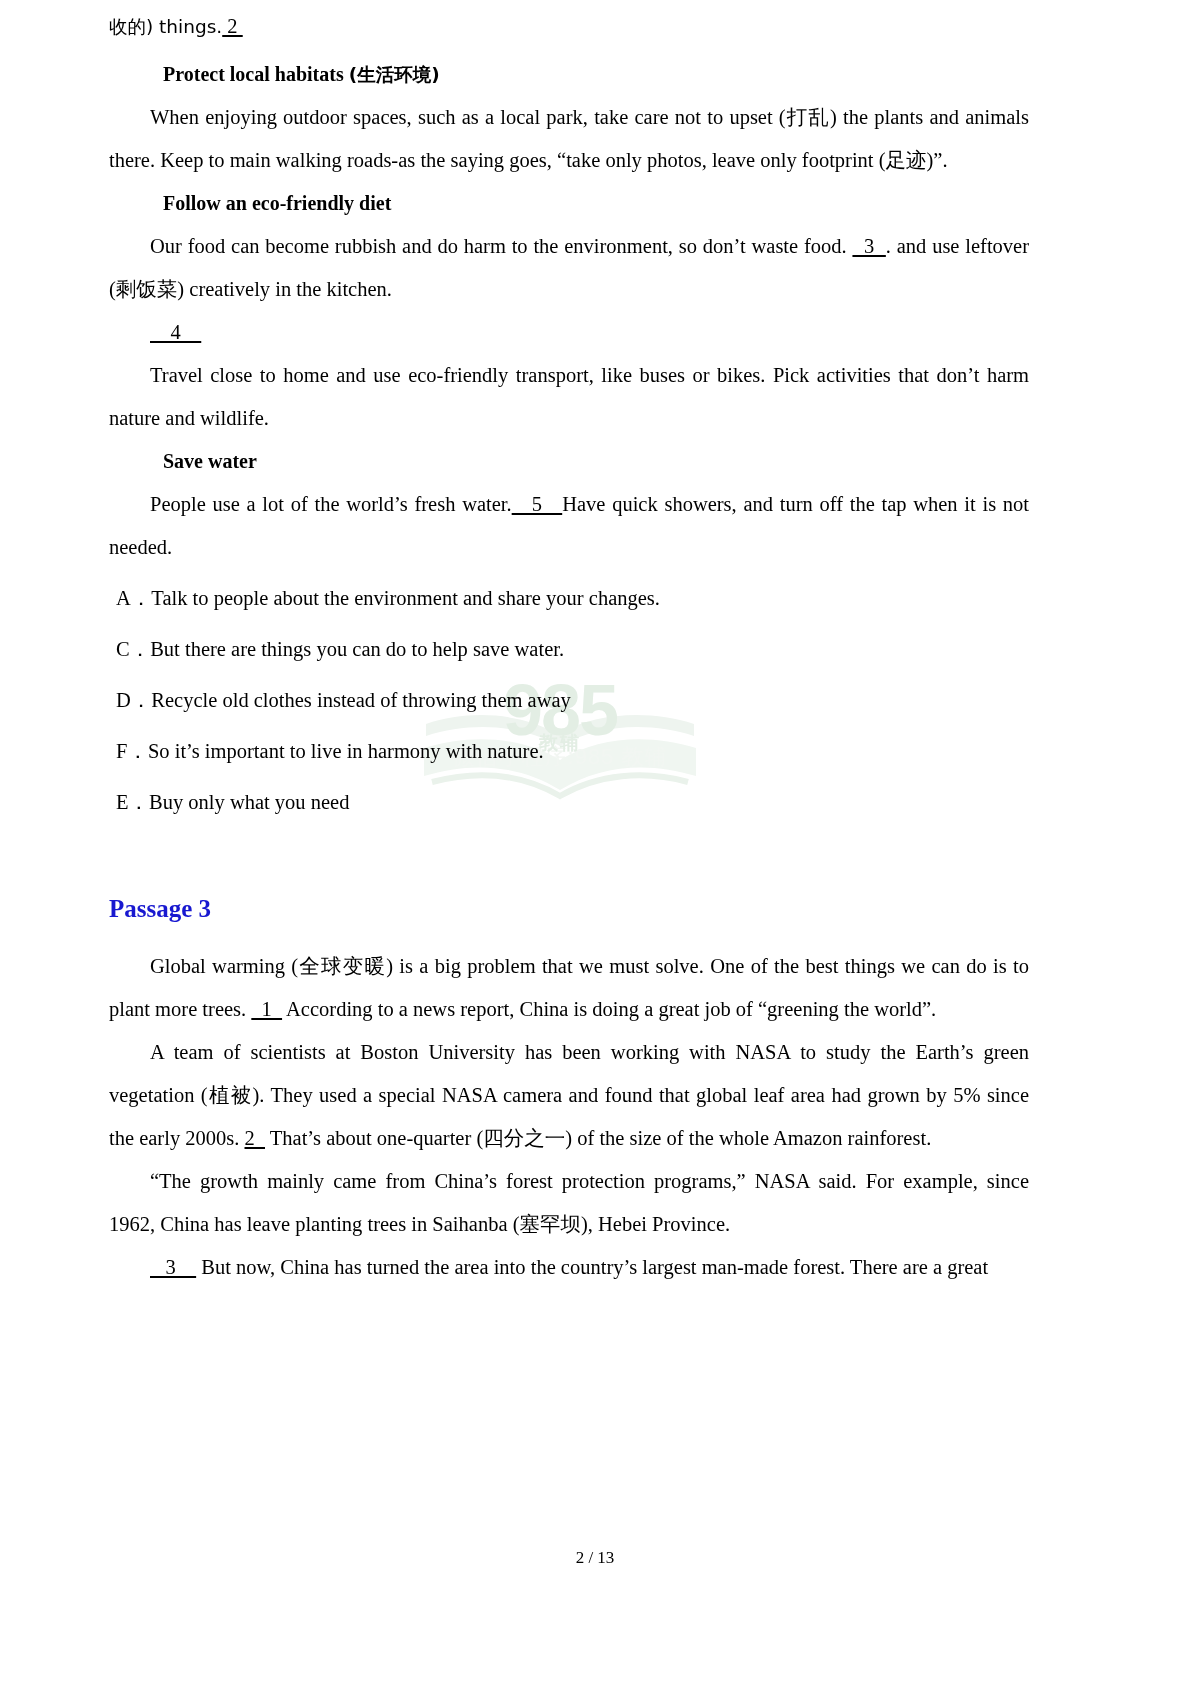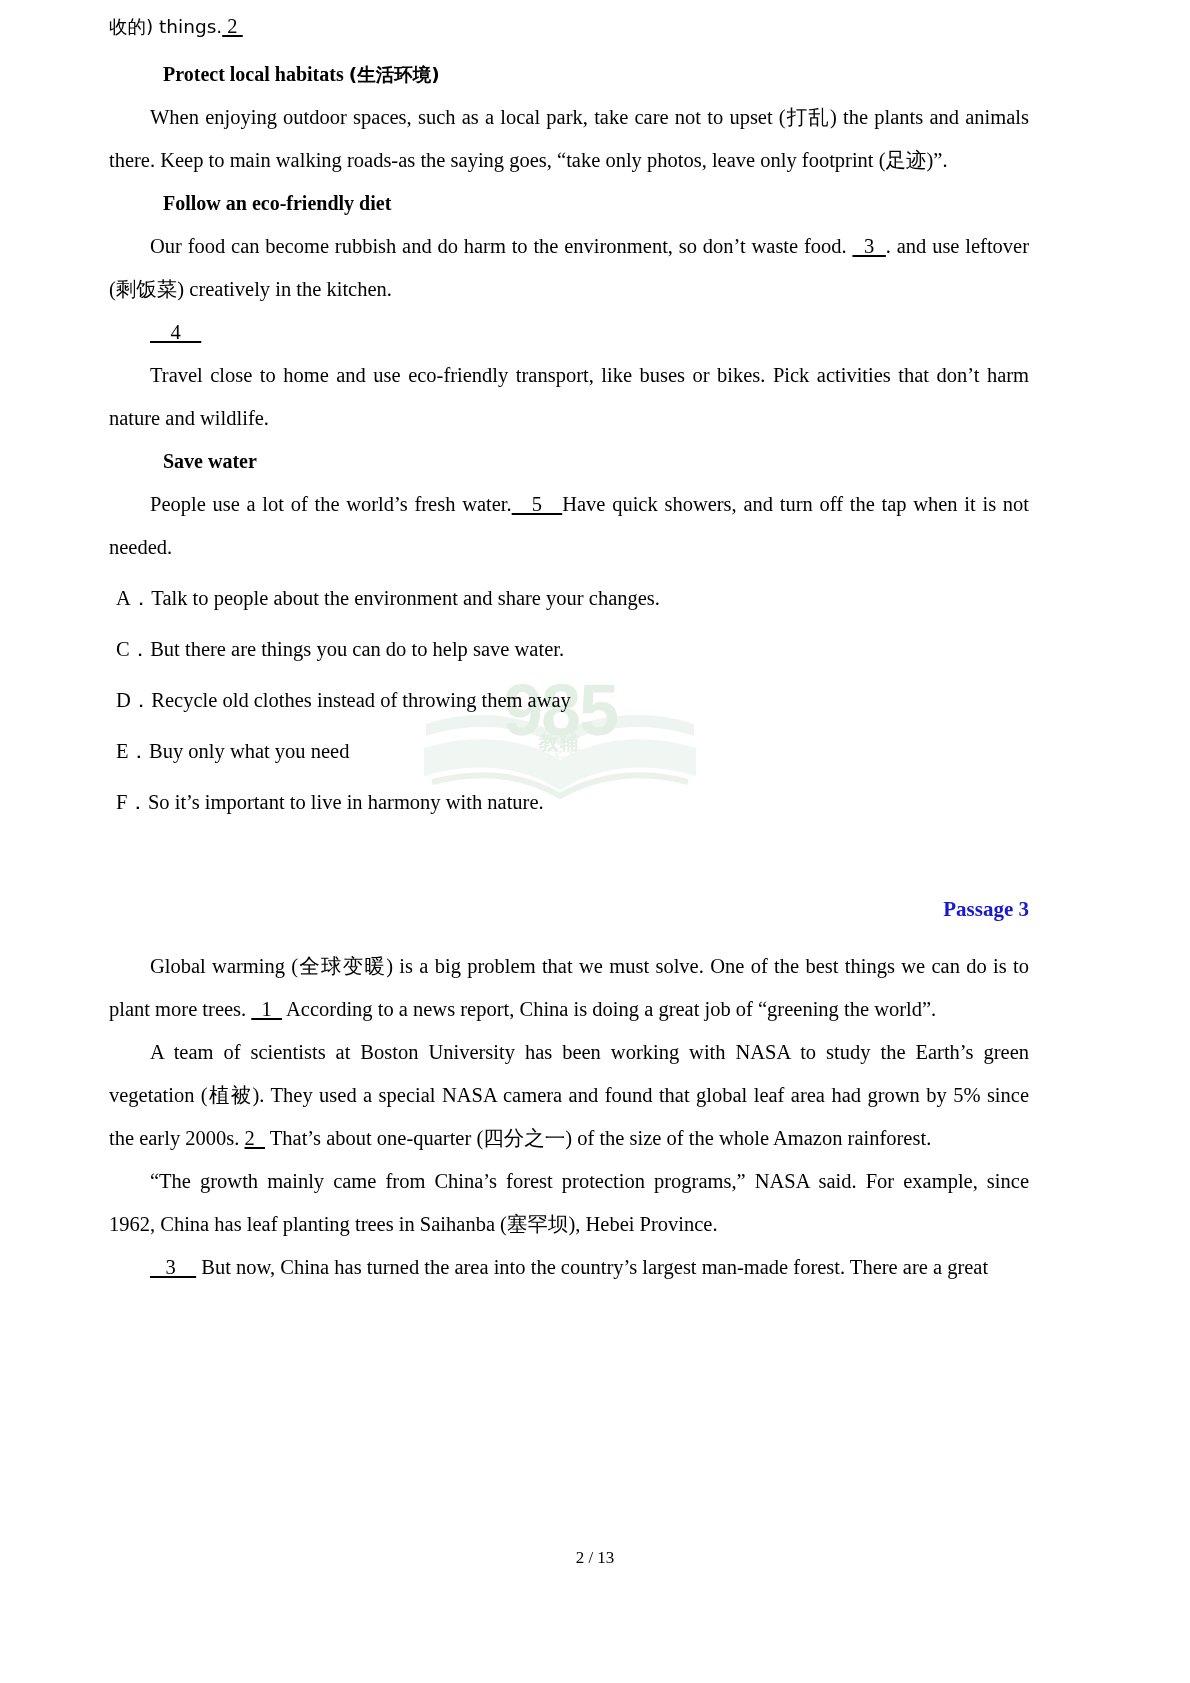--- a/index.html
+++ b/index.html
@@ -103,24 +103,24 @@
   }
   p.opt {
     margin: 7px;
     font-size: 20.5px;
     line-height: 44px;
     text-indent: 0;
     white-space: pre;
   }
   .passage-title {
     margin: 0;
-    font-size: 21px;
+    font-size: 25px;
     font-weight: bold;
     color: #1818d0;
-    text-align: right;
+    text-align: left;
     line-height: 40px;
   }
   .blank {
     text-decoration: underline;
     white-space: pre;
   }
   .cn { font-family: "DejaVu Sans", "Liberation Sans", sans-serif; font-size: 18.5px; }
   .cn-b { font-family: "DejaVu Sans", "Liberation Sans", sans-serif; font-size: 18.5px; font-weight: bold; }
 
   .spacer-sm { height: 16px; }
@@ -179,34 +179,34 @@
 
     <p class="para">Travel close to home and use eco-friendly transport, like buses or bikes. Pick activities that don’t harm nature and wildlife.</p>
 
     <p class="head">Save water</p>
 
     <p class="para"><span>People use a lot of the world’s fresh water.</span><span class="blank">   5   </span><span>Have quick showers, and turn off the tap when it is not needed.</span></p>
 
     <p class="opt"><span>A</span>．<span>Talk to people about the environment and share your changes.</span></p>
     <p class="opt"><span>C</span>．<span>But there are things you can do to help save water.</span></p>
     <p class="opt"><span>D</span>．<span>Recycle old clothes instead of throwing them away</span></p>
+    <p class="opt"><span>F</span>．<span>So it’s important to live in harmony with nature.</span></p>
     <p class="opt"><span>E</span>．<span>Buy only what you need</span></p>
-    <p class="opt"><span>F</span>．<span>So it’s important to live in harmony with nature.</span></p>
 
     <div class="spacer-lg"></div>
 
     <p class="passage-title">Passage 3</p>
 
     <div class="spacer-sm"></div>
 
     <p class="para"><span>Global warming (全球变暖) is a big problem that we must solve. One of the best things we can do is to plant more trees.</span> <span class="blank">  1  </span> <span>According to a news report, China is doing a great job of “greening the world”.</span></p>
 
     <p class="para"><span>A team of scientists at Boston University has been working with NASA to study the Earth’s green vegetation (植被). They used a special NASA camera and found that global leaf area had grown by 5% since the early 2000s.</span> <span class="blank">2  </span> <span>That’s about one-quarter (四分之一) of the size of the whole Amazon rainforest.</span></p>
 
-    <p class="para">“The growth mainly came from China’s forest protection programs,” NASA said. For example, since 1962, China has leaf planting trees in Saihanba (塞罕坝), Hebei Province.</p>
+    <p class="para">“The growth mainly came from China’s forest protection programs,” NASA said. For example, since 1962, China has leave planting trees in Saihanba (塞罕坝), Hebei Province.</p>
 
     <p class="para"><span class="blank">   3    </span> <span>But now, China has turned the area into the country’s largest man-made forest. There are a great</span></p>
 
   </div>
 
   <div class="footer">2 / 13</div>
 
 </div>
 
 </body></html>

